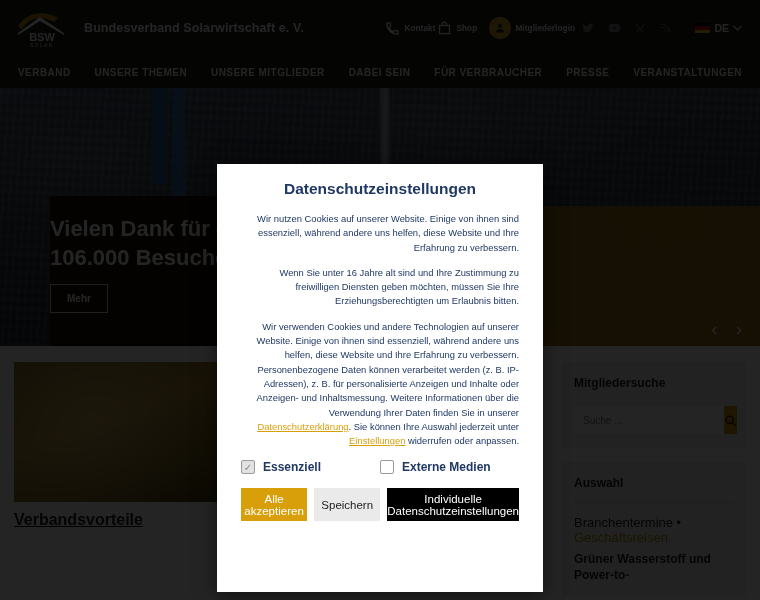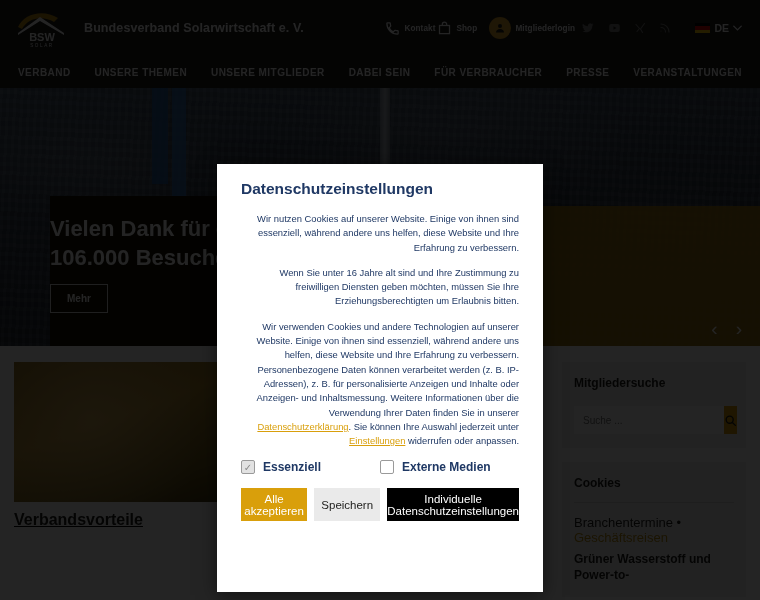--- a/index.html
+++ b/index.html
@@ -180,21 +180,21 @@
   
   .modal {
     position: absolute; z-index: 100;
     left: 217px; top: 164px; width: 326px; height: 428px;
     background: #ffffff;
     box-shadow: 0 3px 18px rgba(0,0,0,.5);
     padding: 16px 24px 10px 24px;
     overflow: hidden;
   }
   .modal h2 {
-    text-align: left; font-size: 15.5px; color: #1f3864;
+    text-align: center; font-size: 15.5px; color: #1f3864;
     font-weight: bold; margin-bottom: 14px;
   }
   .modal p {
     font-size: 9.4px; line-height: 1.52; color: #1f3864; margin-bottom: 11px;
     text-align: right;
   }
   .modal a.lnk {
     color: #d99f0b; text-decoration: underline; cursor: pointer;
   }
   .cb-row { display: flex; margin: 12px 0 14px; }
@@ -349,21 +349,21 @@
             <button class="search-btn">
               <svg width="13" height="13" viewBox="0 0 24 24" fill="none" stroke="#1d1d1b" stroke-width="2.6" stroke-linecap="round">
                 <circle cx="10.5" cy="10.5" r="6.5"></circle>
                 <path d="M15.5 15.5L21 21"></path>
               </svg>
             </button>
           </div>
         </div>
 
         <div class="widget">
-          <h3>Cookies</h3>
+          <h3>Auswahl</h3>
           <div class="rule"></div>
           <div class="evt-meta">
             <span>Branchentermine</span><span> • </span><span class="gold">Geschäftsreisen</span>
           </div>
           <div class="evt-title">Grüner Wasserstoff und Power-to-</div>
         </div>
       </aside>
     </div>
 
   </div>

